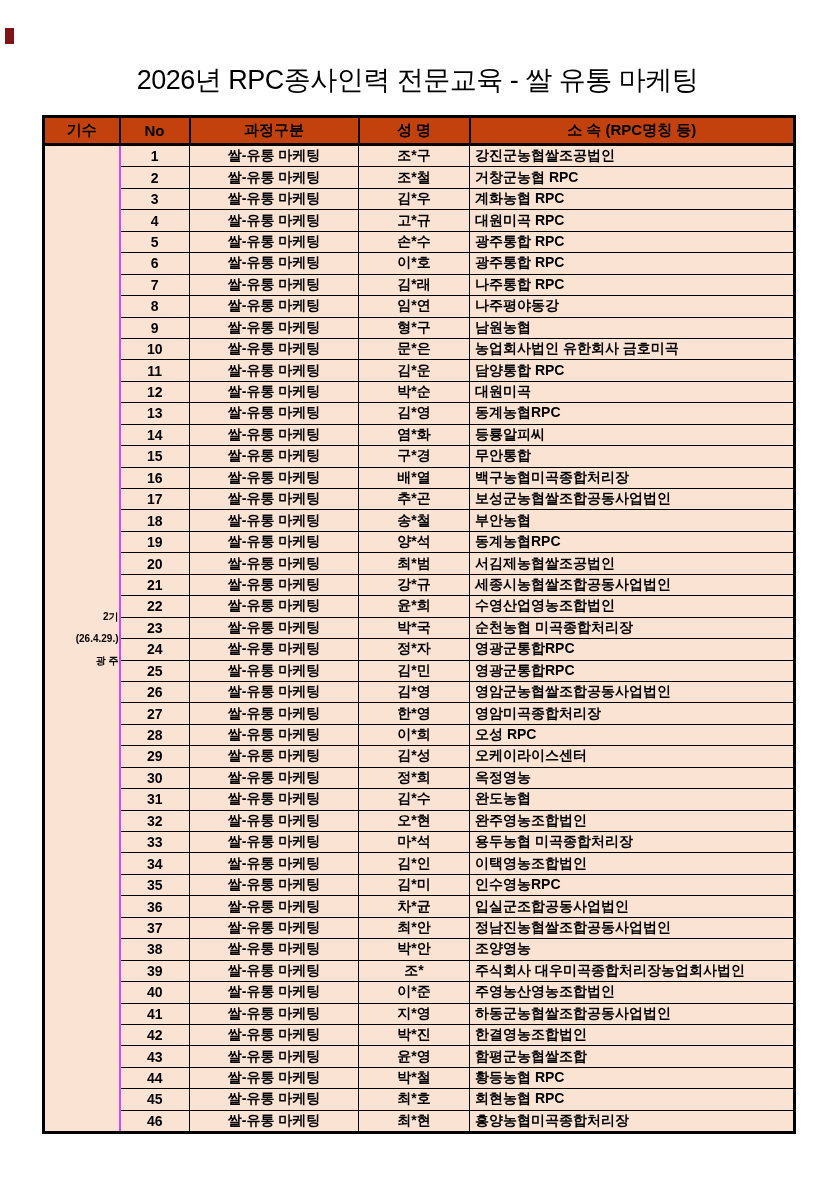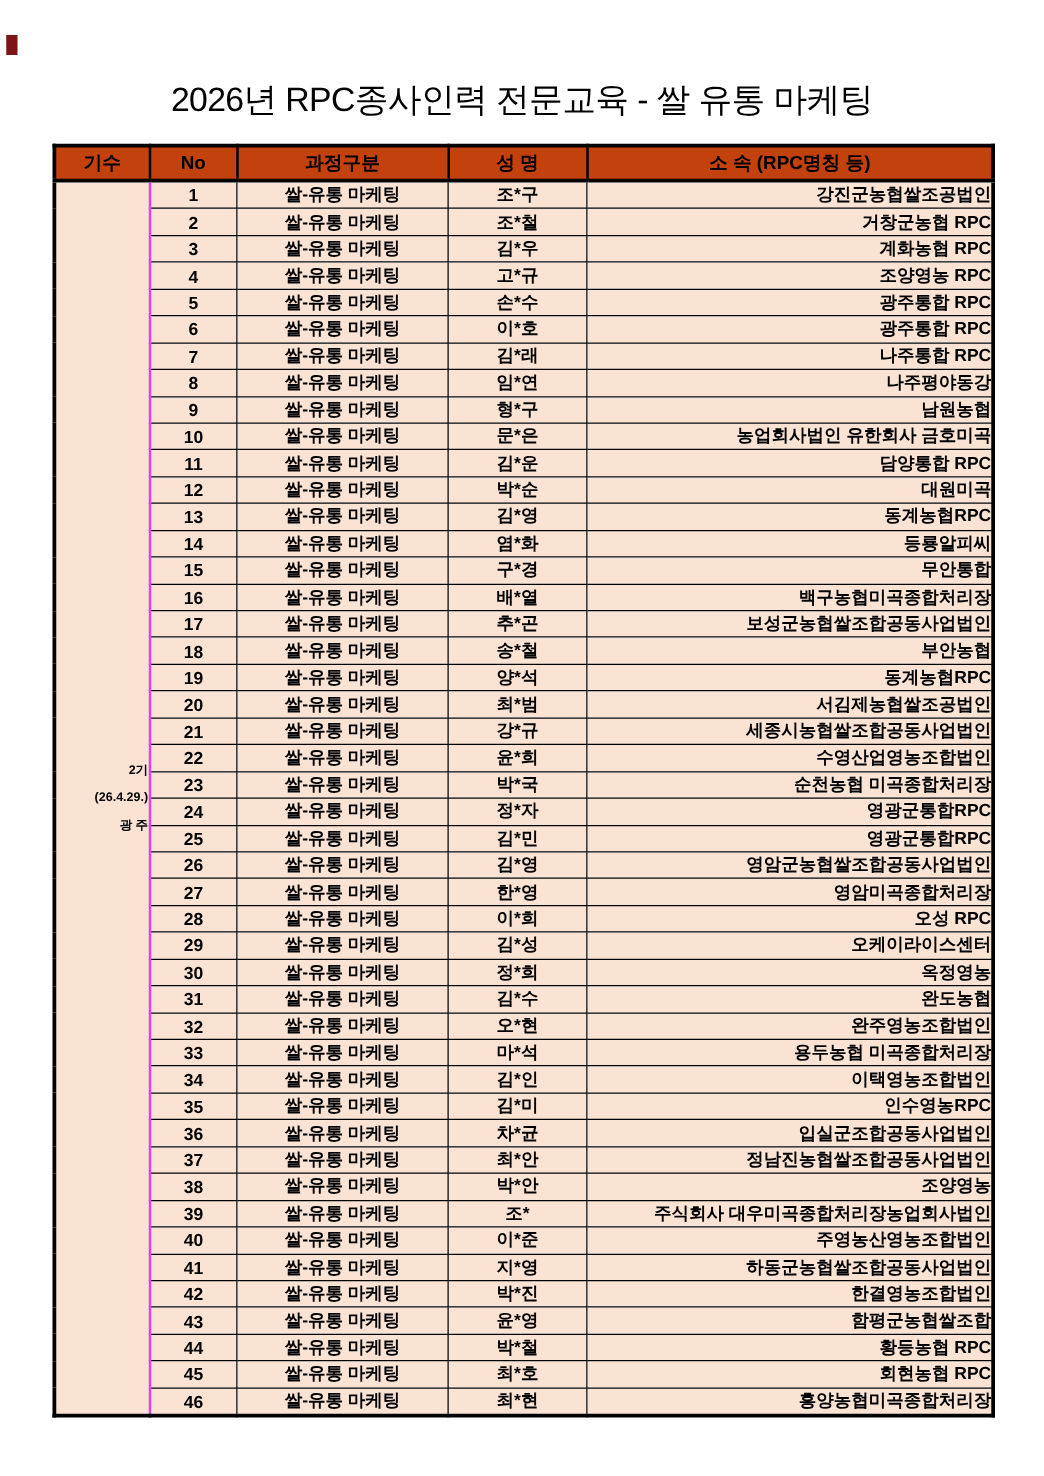--- a/index.html
+++ b/index.html
@@ -25,21 +25,21 @@
     background:#c2410c;border:2px solid #000;border-bottom:3px solid #000;
     height:25px;font-size:15px;font-weight:bold;padding:0;text-align:center;
     vertical-align:middle;
   }
   tbody td{
     background:var(--row-bg,#fbe3d4);
     border:1px solid #000;
     height:20.45px;padding:0;font-size:14px;font-weight:bold;
     text-align:center;vertical-align:middle;white-space:nowrap;overflow:hidden;
   }
-  tbody td.org{text-align:right;padding-left:5px;}
+  tbody td.org{text-align:left;padding-left:5px;}
   tbody td.cohort{
     border:2px solid #d946ef;font-size:10px;line-height:22px;
     text-align:right;vertical-align:middle;
   }
 </style>
 </head>
 <body style="--row-bg: #fbe3d4; --mark-color: #7e1416;">
 
 <div class="corner-mark"></div>
 
@@ -83,21 +83,21 @@
       <tr>
     <td class="no">3</td>
     <td class="course">쌀-유통 마케팅</td>
     <td class="name">김*우</td>
     <td class="org">계화농협 RPC</td>
   </tr>
       <tr>
     <td class="no">4</td>
     <td class="course">쌀-유통 마케팅</td>
     <td class="name">고*규</td>
-    <td class="org">조양영농 RPC</td>
+    <td class="org">대원미곡 RPC</td>
   </tr>
       <tr>
     <td class="no">5</td>
     <td class="course">쌀-유통 마케팅</td>
     <td class="name">손*수</td>
     <td class="org">광주통합 RPC</td>
   </tr>
       <tr>
     <td class="no">6</td>
     <td class="course">쌀-유통 마케팅</td>

